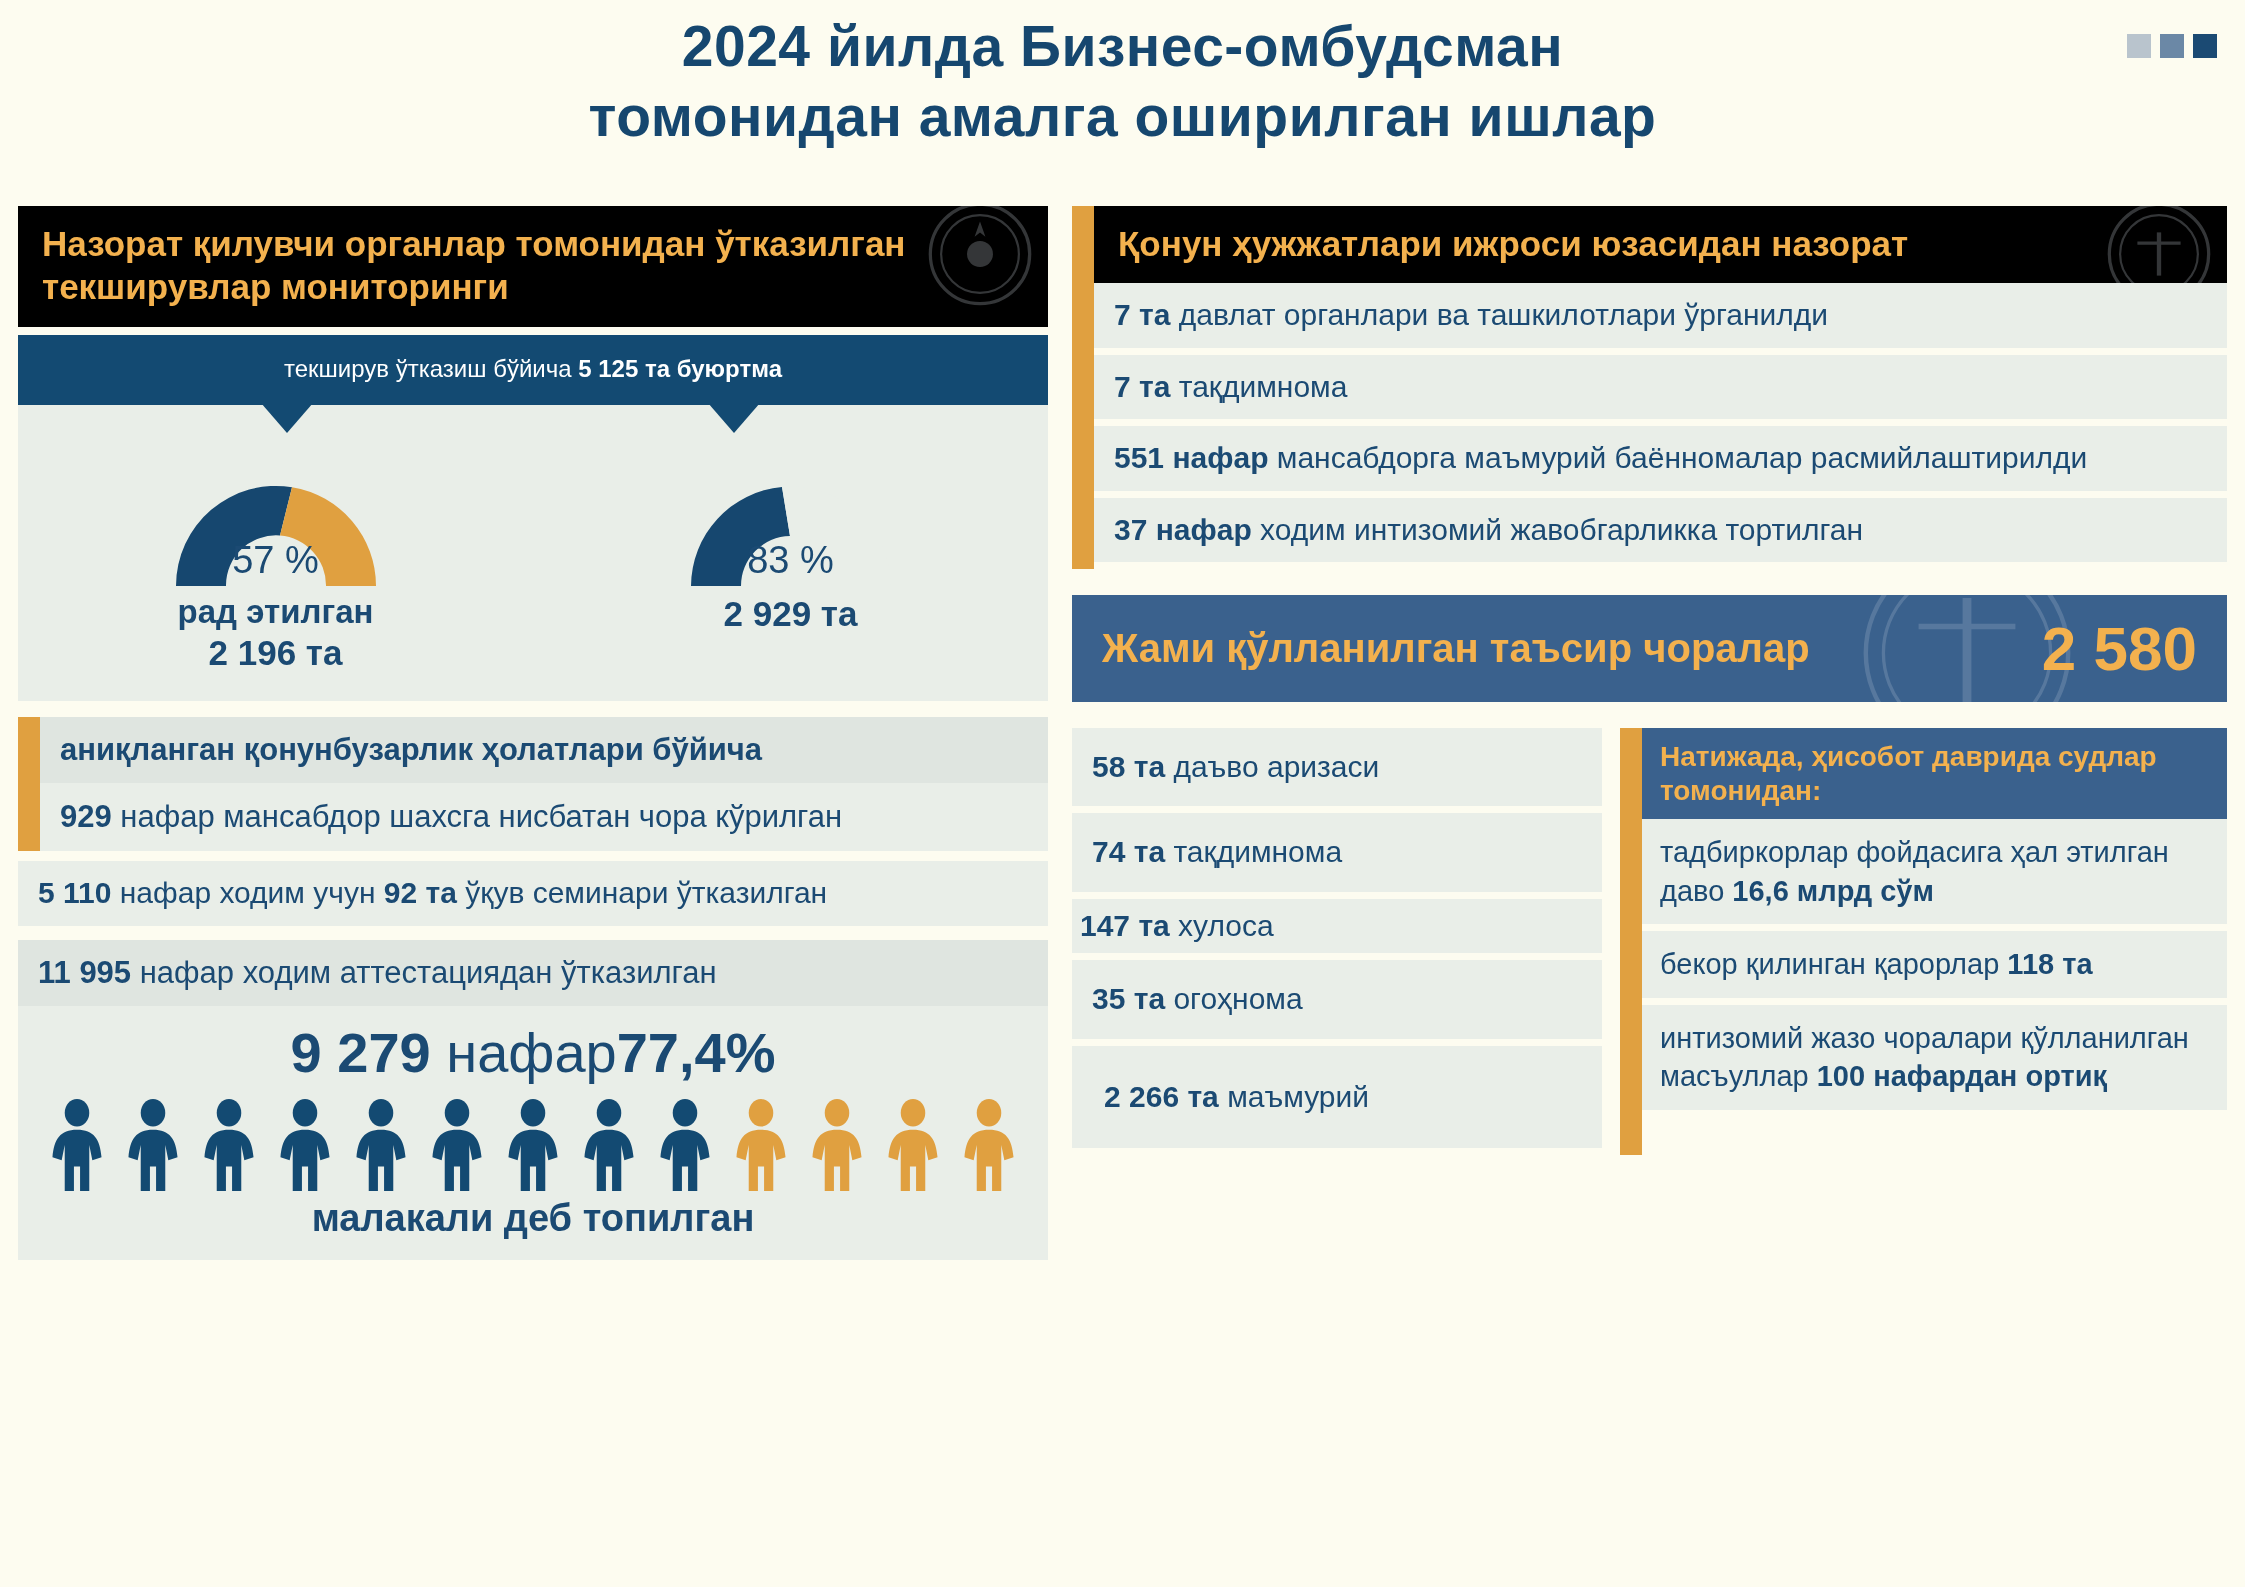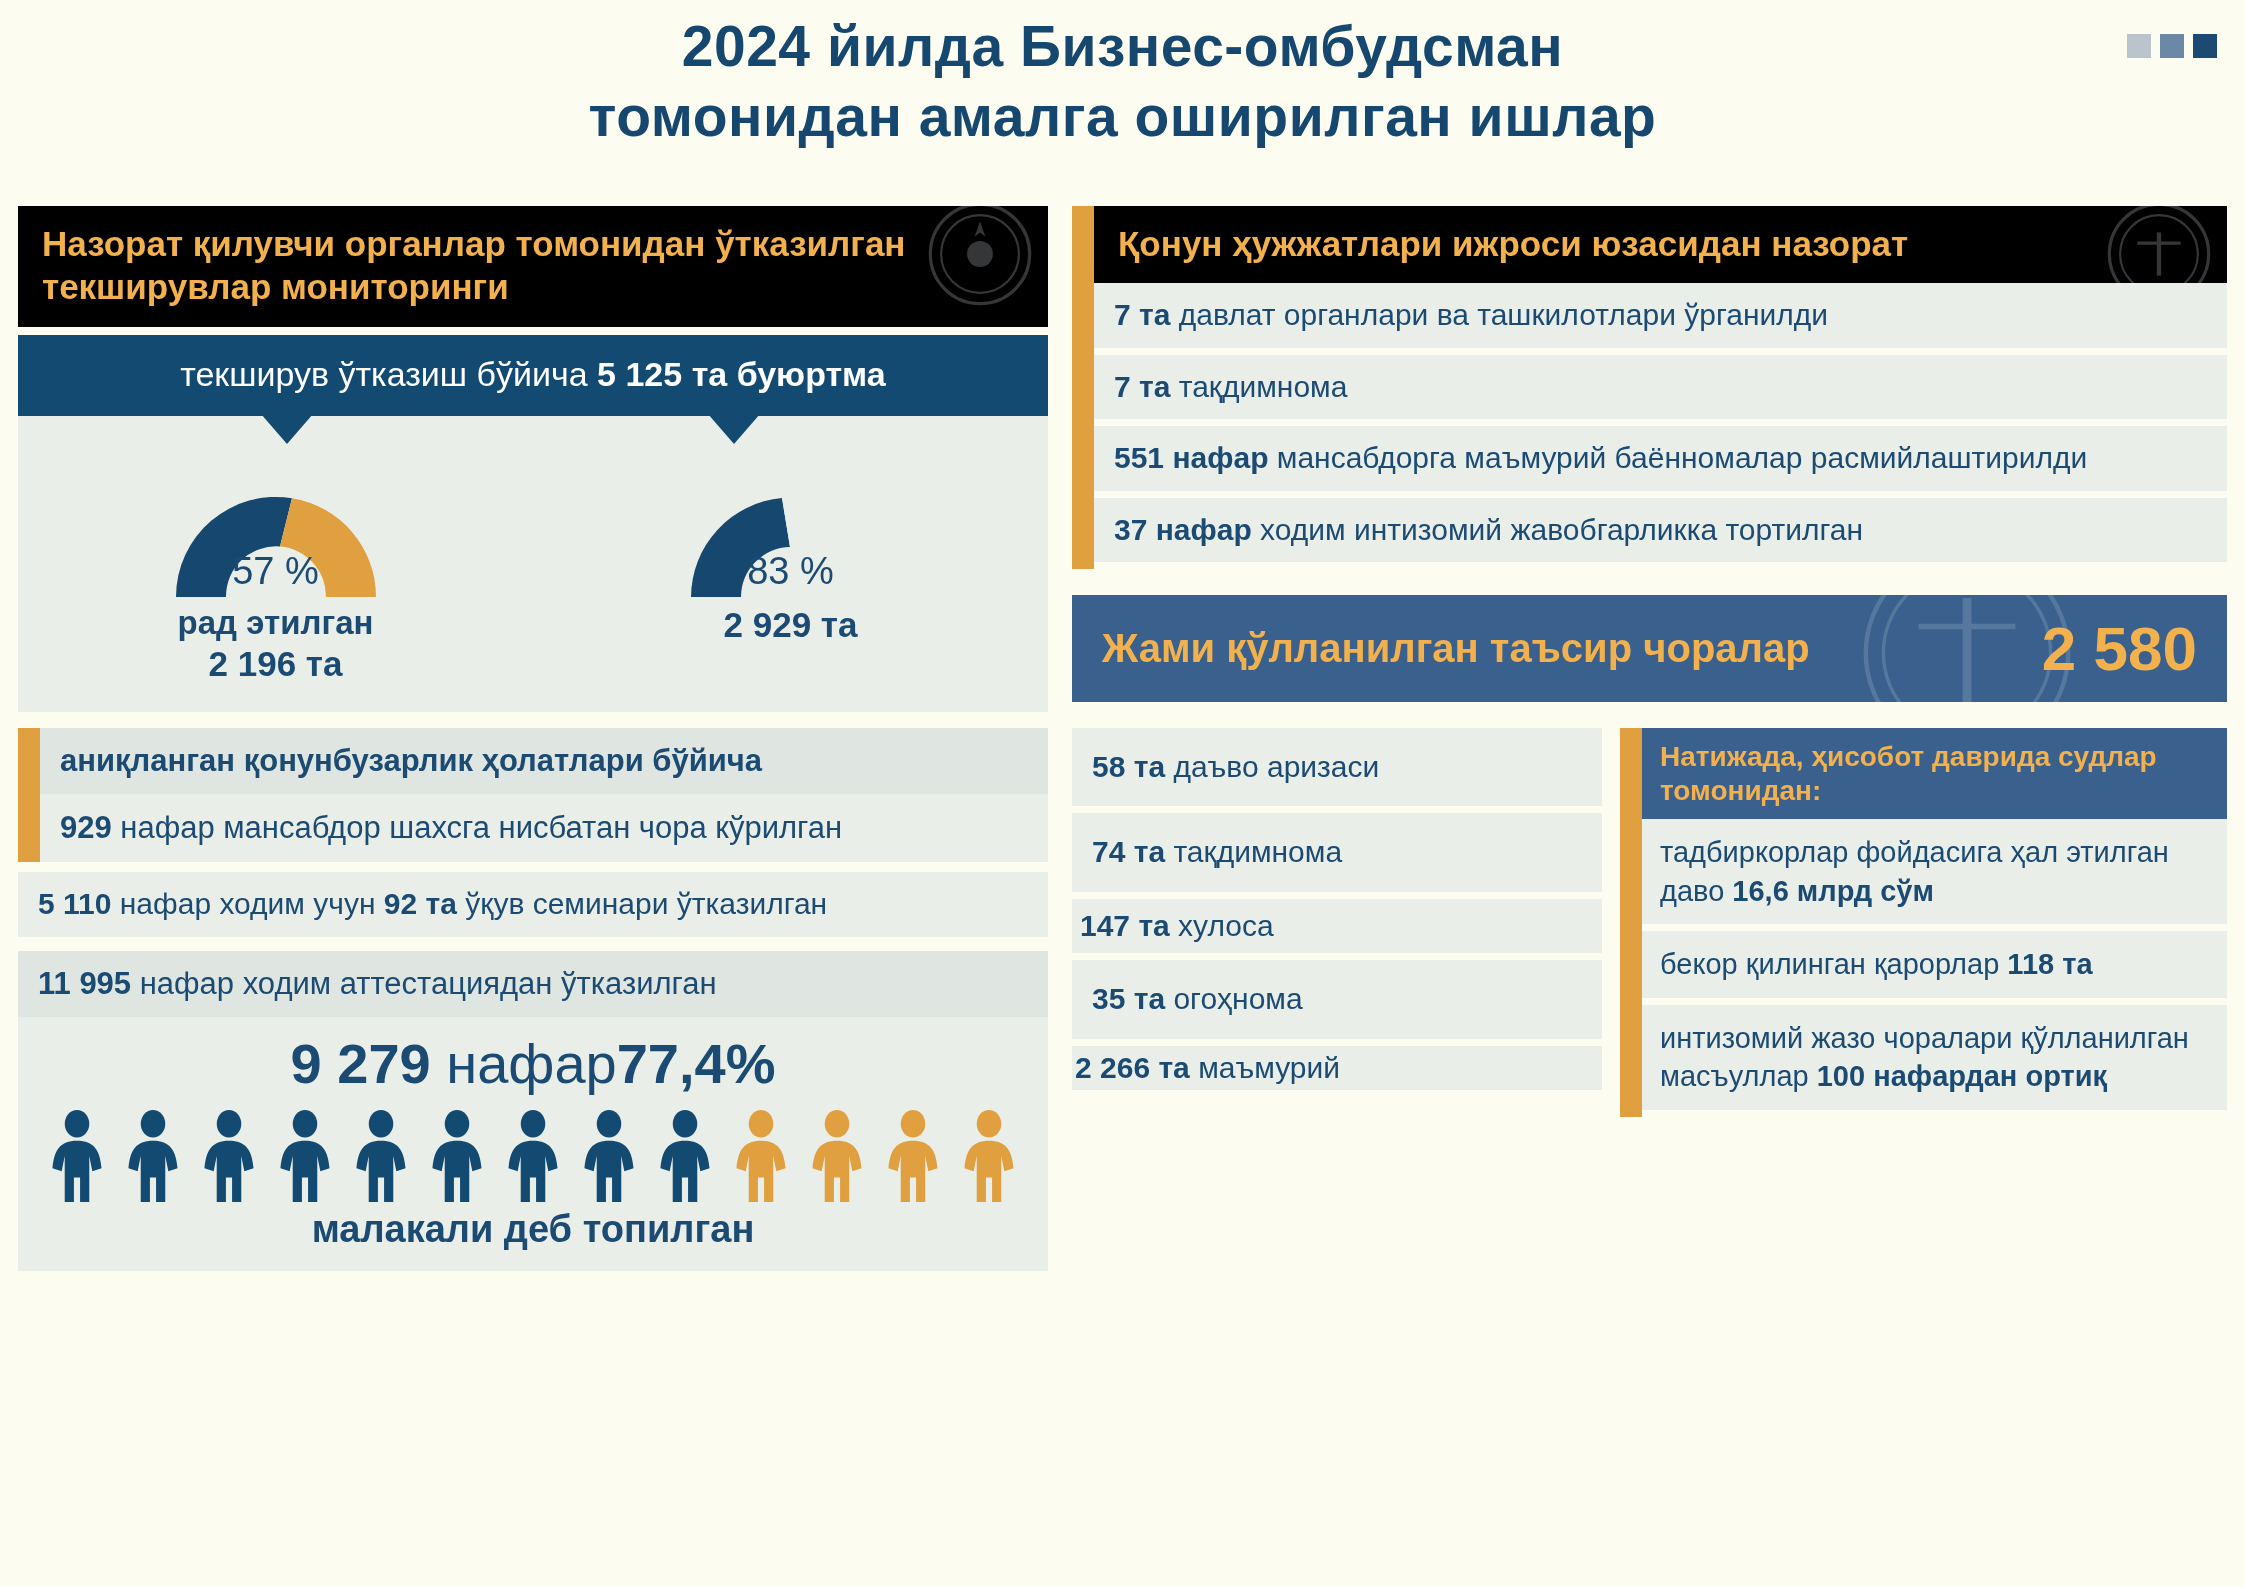--- a/index.html
+++ b/index.html
@@ -38,21 +38,21 @@
     font-size:30px;line-height:1.28;color:#1b4a73;
   }
   .row b{font-weight:bold;}
   .accent-row{display:flex;margin-bottom:7px;}
   .accent-bar{width:22px;background:#e0a040;flex:0 0 22px;}
 
   
   #left-col{position:absolute;left:18px;top:206px;width:1030px;}
   #left-head{font-size:35px;}
   .banner{
-    background:#134a72;color:#fff;font-size:34px;text-align:center;
+    background:#134a72;color:#fff;font-size:24px;text-align:center;
     padding:20px 10px 22px;position:relative;margin-top:8px;
   }
   .banner b{font-weight:bold;}
   .banner .ptr{
     position:absolute;bottom:-28px;width:0;height:0;
     border-left:26px solid transparent;border-right:26px solid transparent;
     border-top:30px solid #134a72;
   }
   .ptr-a{left:243px;}
   .ptr-b{left:690px;}
@@ -285,21 +285,21 @@
     <div class="tb-label">Жами қўлланилган таъсир чоралар</div>
     <div class="tb-value">2 580</div>
   </div>
 
   <div class="two-col">
     <div class="tc-left" id="measures-list">
         <div class="row" style="padding: 20px;"><b>58 та</b><span> даъво аризаси</span></div>
         <div class="row" style="padding: 20px;"><b>74 та</b><span> тақдимнома</span></div>
         <div class="row" style="padding: 8px;"><b>147 та</b><span> хулоса</span></div>
         <div class="row" style="padding: 20px;"><b>35 та</b><span> огоҳнома</span></div>
-        <div class="row" style="padding: 3px;"><b>2 266 та</b><span> маъмурий</span></div>
+        <div class="row" style="padding: 32px;"><b>2 266 та</b><span> маъмурий</span></div>
       </div>
     <div class="tc-right">
       <span class="head-bar-tall"></span>
       <div class="tc-right-inner">
         <div class="small-head">Натижада, ҳисобот даврида судлар томонидан:</div>
         <div id="court-list">
             <div class="note-row"><span>тадбиркорлар фойдасига ҳал этилган даво </span><b>16,6 млрд сўм</b></div>
             <div class="note-row"><span>бекор қилинган қарорлар </span><b>118 та</b></div>
             <div class="note-row"><span>интизомий жазо чоралари қўлланилган масъуллар </span><b>100 нафардан ортиқ</b></div>
           </div>

